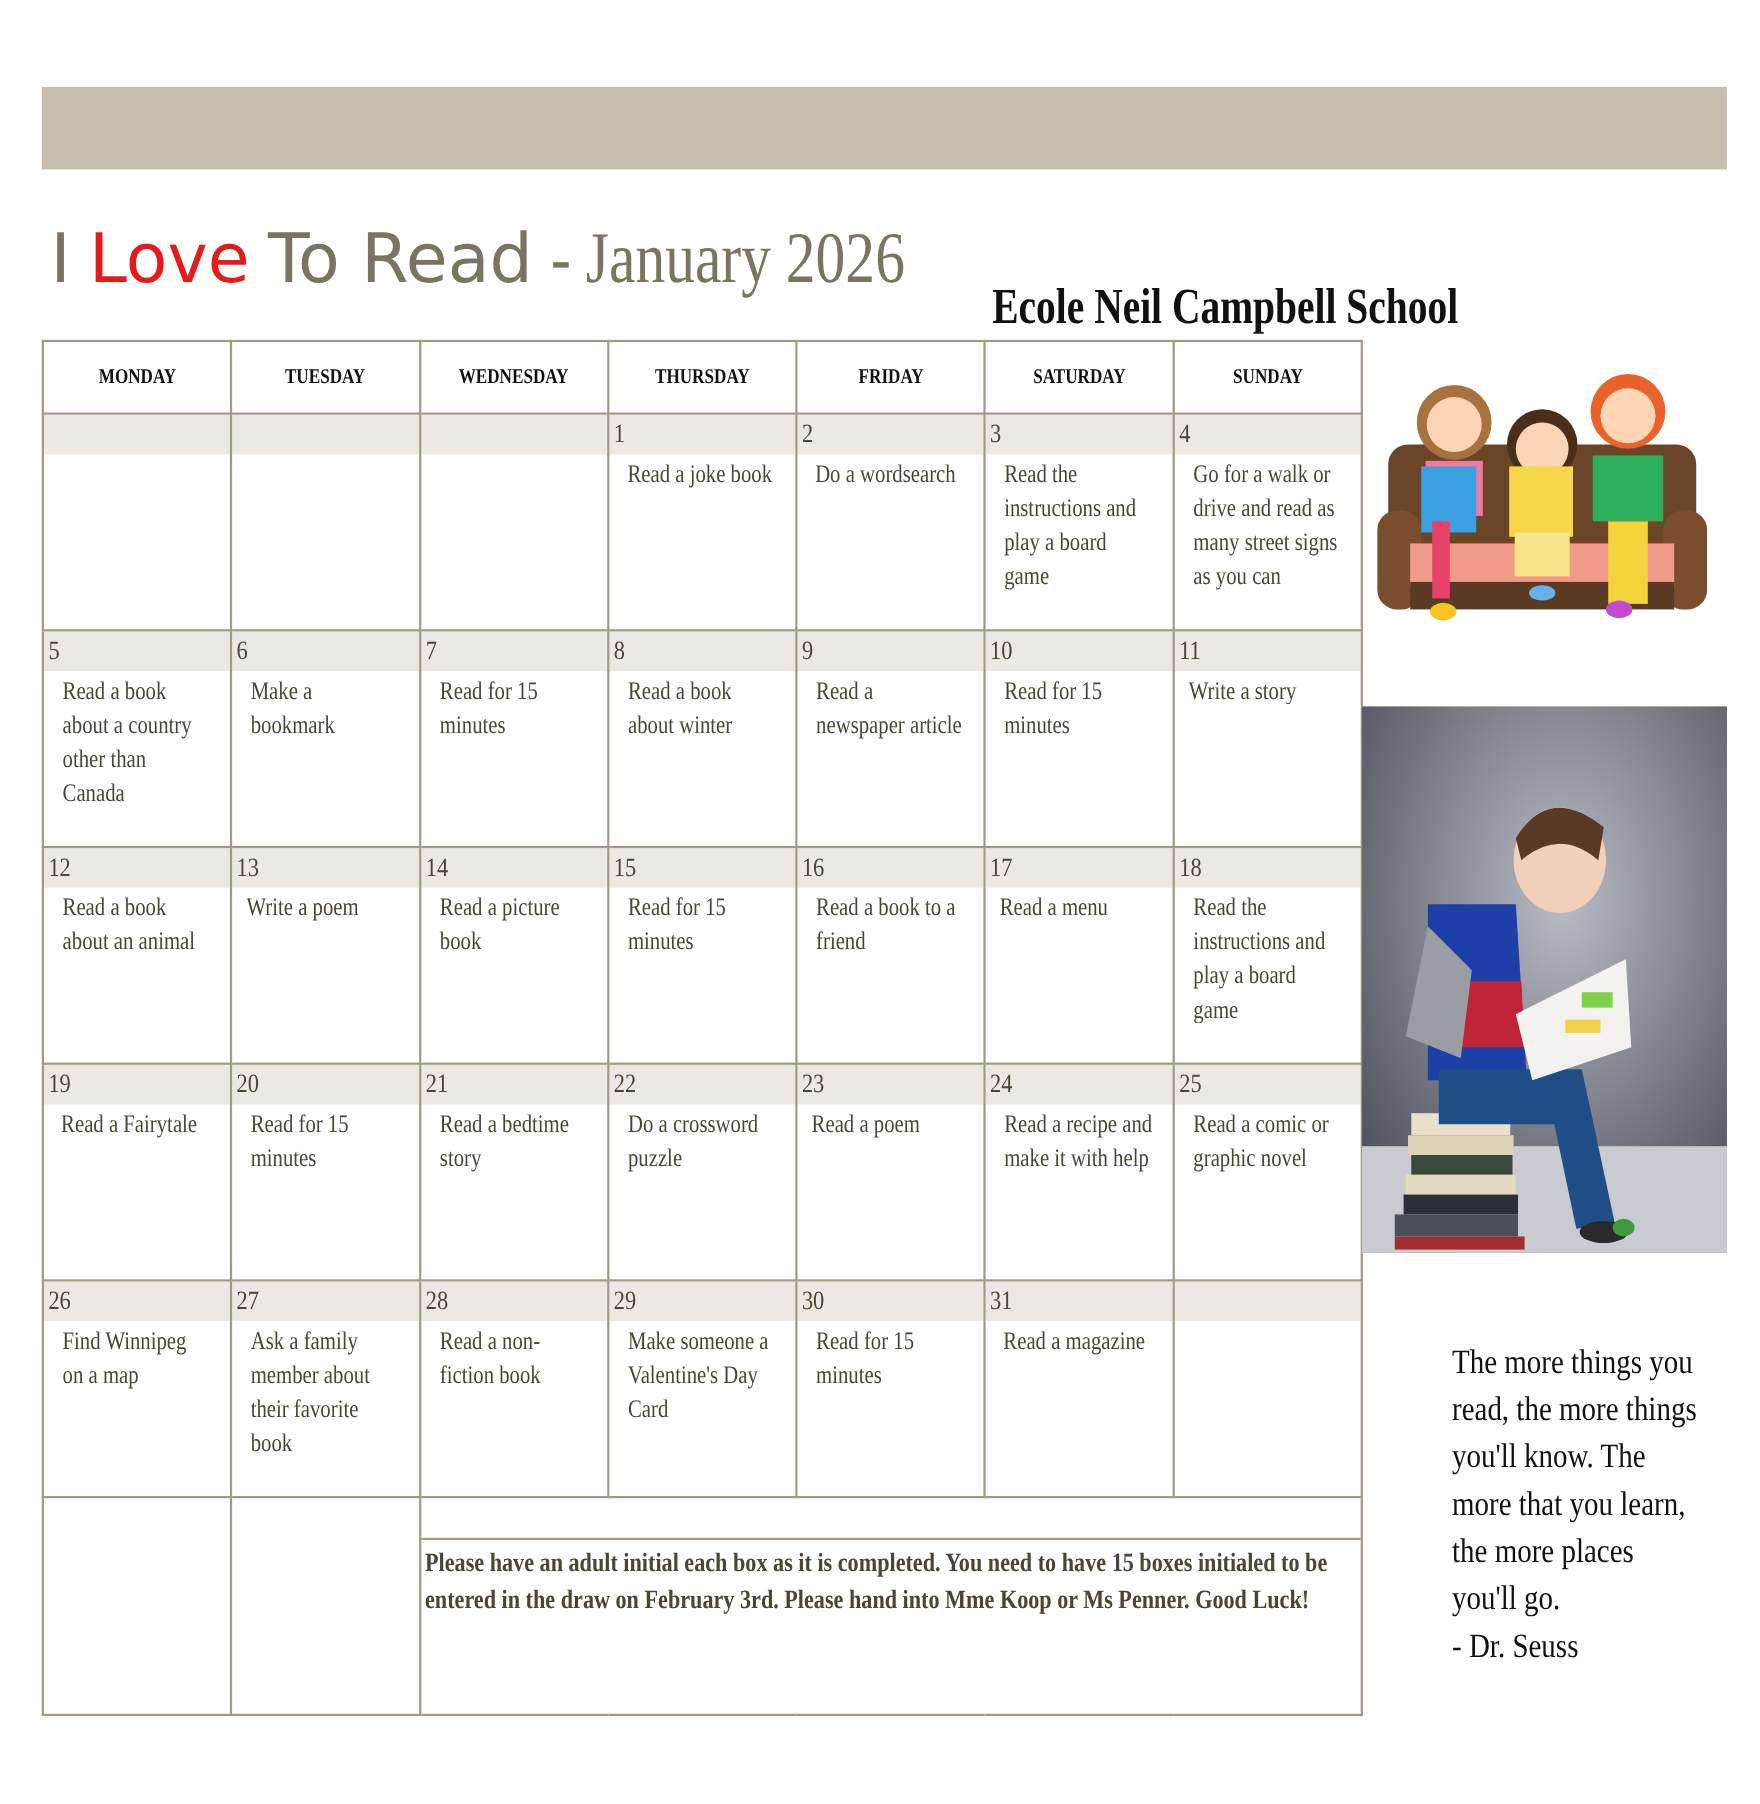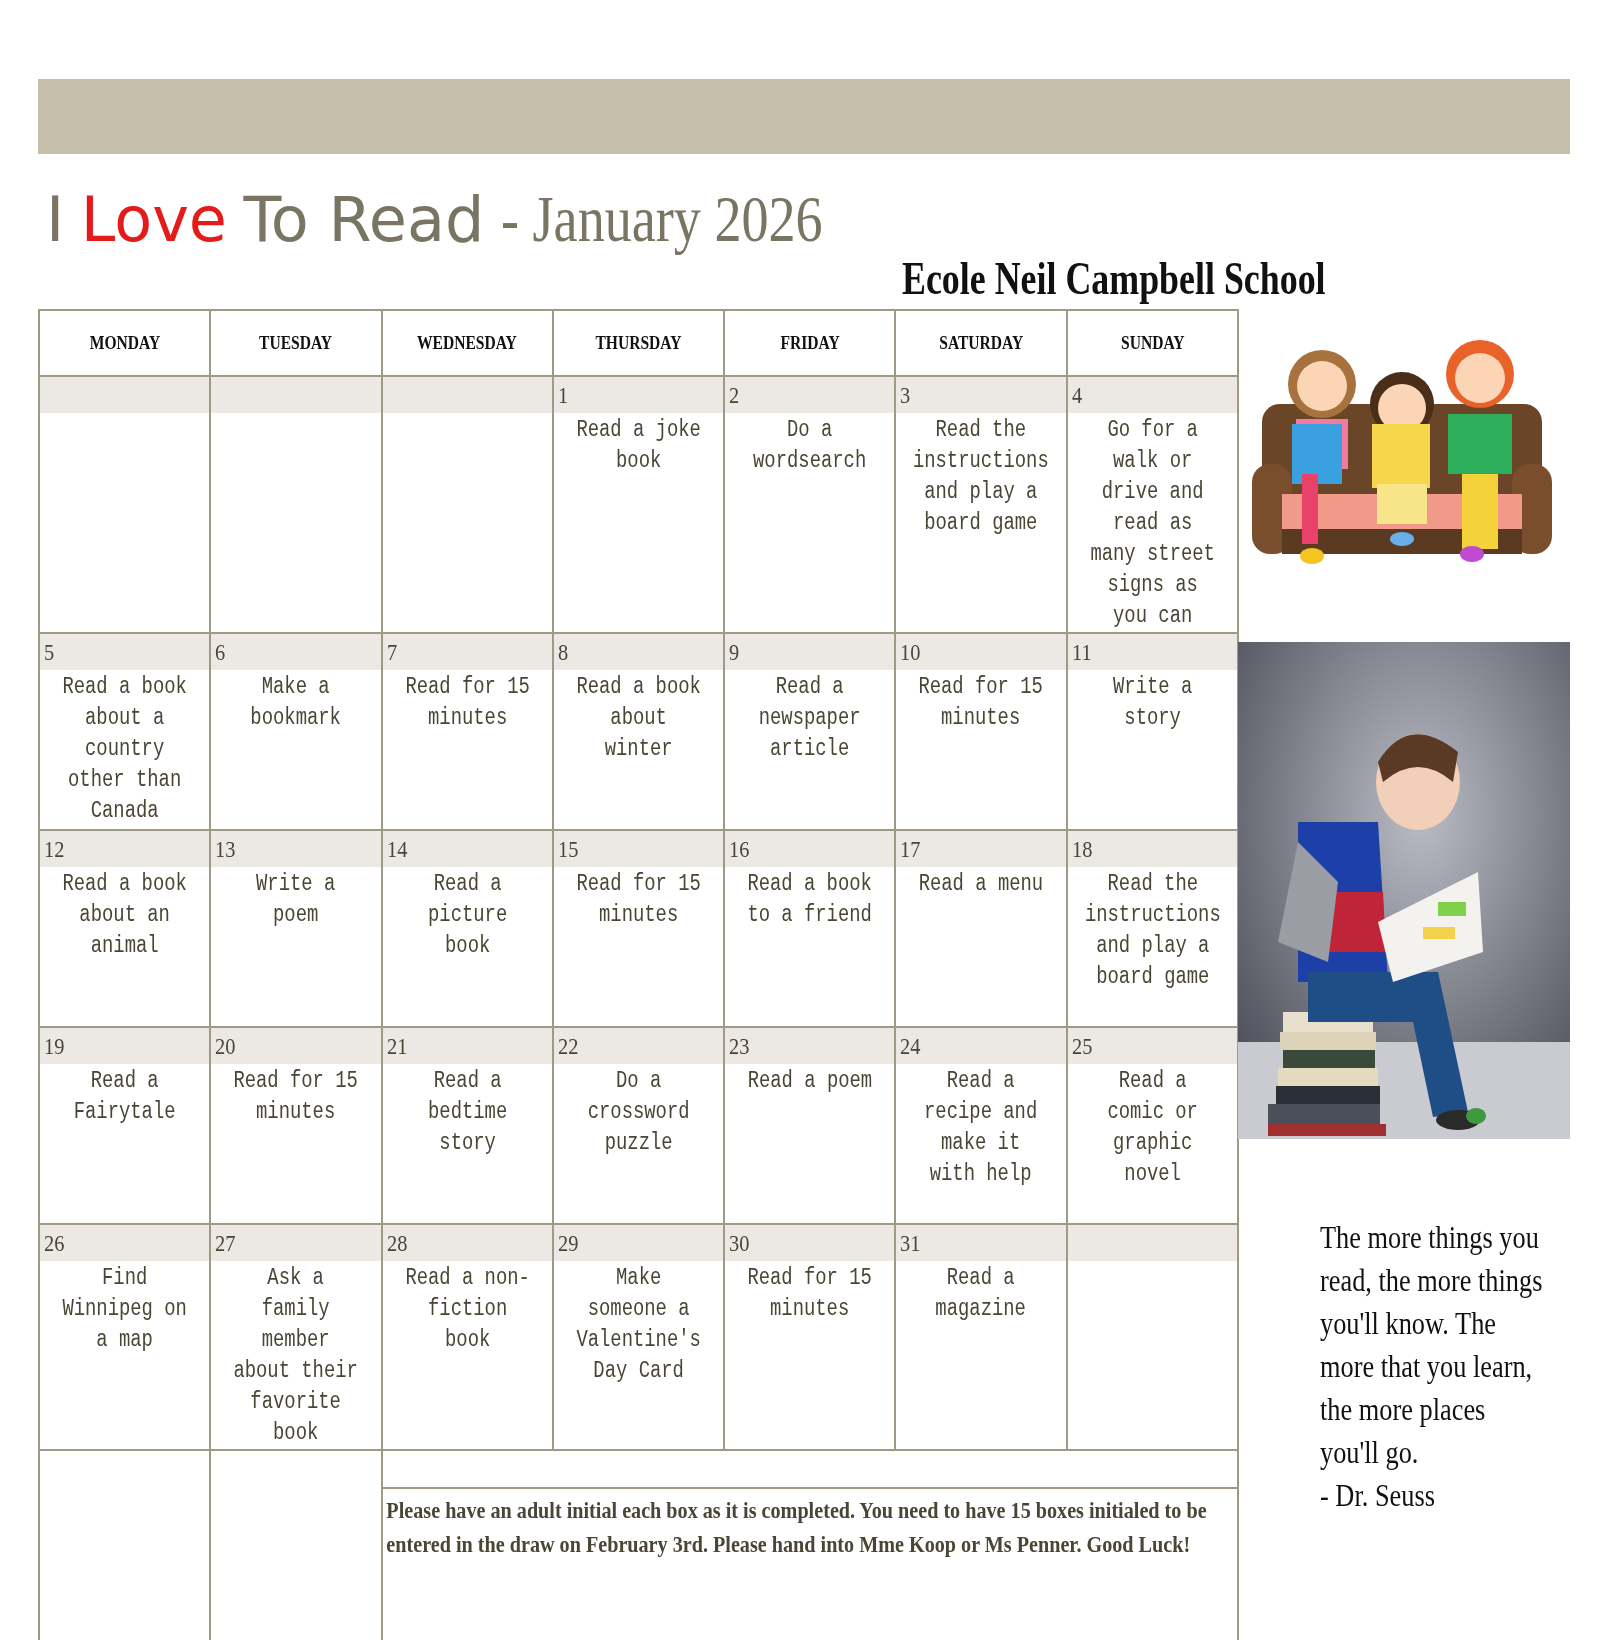--- a/index.html
+++ b/index.html
@@ -1,30 +1,30 @@
 <!DOCTYPE html>
 <html><head>
 <meta charset="utf-8">
 <style>
   html, body { margin: 0; padding: 0; background: #ffffff; }
   body { width: 1600px; height: 1640px; position: relative; overflow: hidden; font-family: "Liberation Serif", "DejaVu Serif", serif; }
   .banner { position: absolute; left: 38px; top: 79px; width: 1532px; height: 75px; background: #c6bfab; }
-  .title { position: absolute; left: 46px; top: 186px; font-size: 66px; color: #7a7462; white-space: nowrap; line-height: 1; text-align: right; }
+  .title { position: absolute; left: 46px; top: 202px; font-size: 66px; color: #7a7462; white-space: nowrap; line-height: 1; text-align: right; }
   .title .t-i, .title .t-love, .title .t-to { font-family: "DejaVu Sans", sans-serif; font-size: 62px; }
   .title .t-love { color: #e31b1b; }
   .title .t-rest { font-family: "Liberation Serif", serif; transform: scaleX(0.82); display: inline-block; transform-origin: left; }
   .school { position: absolute; left: 902px; top: 252px; font-family: "Liberation Serif", serif; font-weight: bold; font-size: 46px; color: #111; transform: scaleX(0.78); transform-origin: left; white-space: nowrap; }
   .cal { position: absolute; left: 38px; top: 309px; width: 1201px; border-collapse: collapse; table-layout: fixed; }
   .cal td, .cal th { border: 2px solid #a09a84; padding: 0; vertical-align: top; }
   .cal th { height: 64px; vertical-align: middle; font-weight: bold; font-size: 19px; color: #111; transform: none; text-decoration: underline; }
   .cal th span { display: inline-block; transform: scaleX(0.82); }
   .cal td.day { height: 195px; }
   .cal .dnum { background: #ece9e4; height: 36px; font-size: 24px; color: #4a4535; padding-left: 4px; line-height: 36px; }
   .cal .dnum span { display: inline-block; transform: scaleX(0.85); transform-origin: left; }
-  .cal .act { text-align: center; font-size: 23px; color: #4a4535; line-height: 31px; padding: 2px 2px 0; font-family: Liberation Mono, monospace; }
+  .cal .act { text-align: left; font-size: 23px; color: #4a4535; line-height: 31px; padding: 2px 2px 0; }
   .cal .act span { display: inline-block; transform: scaleX(0.82); white-space: pre-line; }
   .note-wrap { height: 196px; position: relative; }
   .note-top { height: 36px; border-bottom: 2px solid #a09a84; }
   .note { font-weight: bold; font-size: 24px; color: #4a4535; line-height: 34px; padding: 4px 4px; width: 990px; transform: scaleX(0.84); transform-origin: left; }
   .img-kids { position: absolute; left: 1252px; top: 324px; width: 300px; height: 245px; }
   .img-boy { position: absolute; left: 1238px; top: 642px; width: 332px; height: 497px; }
   .quote { position: absolute; left: 1320px; top: 1216px; font-size: 31px; color: #111; line-height: 43px; white-space: pre-line; transform: scaleX(0.85); transform-origin: left; }
 </style>
 </head>
 <body>

